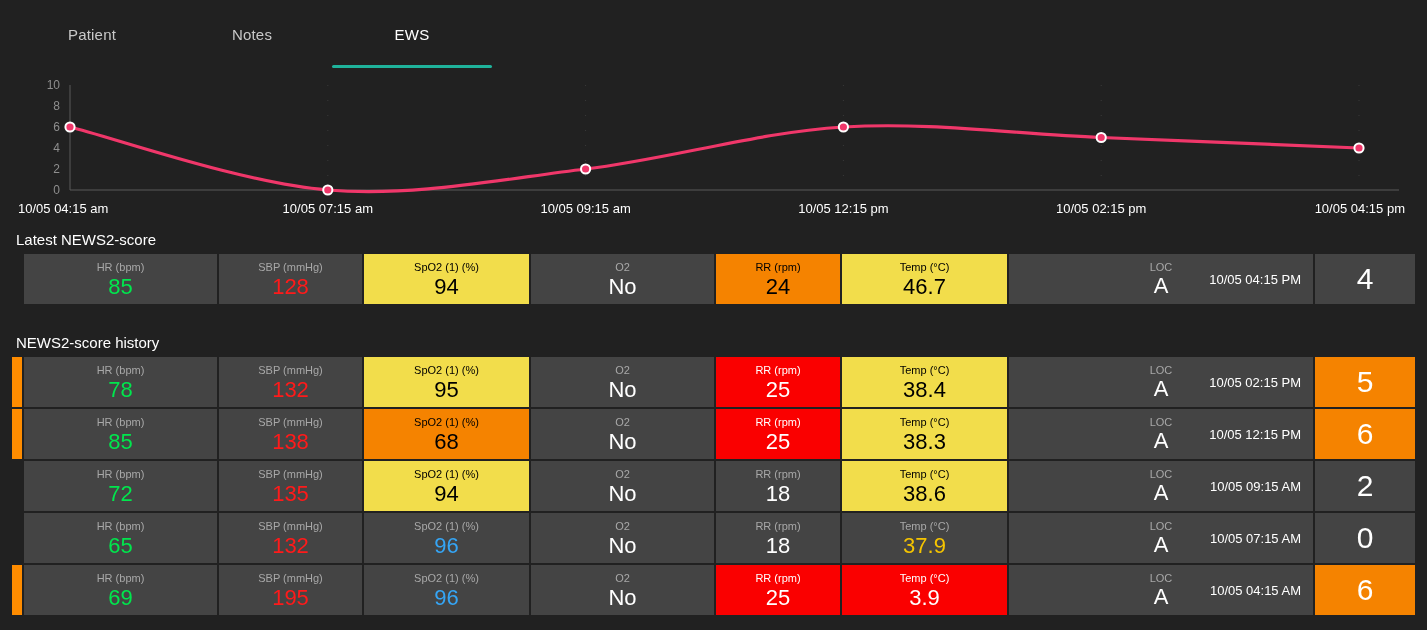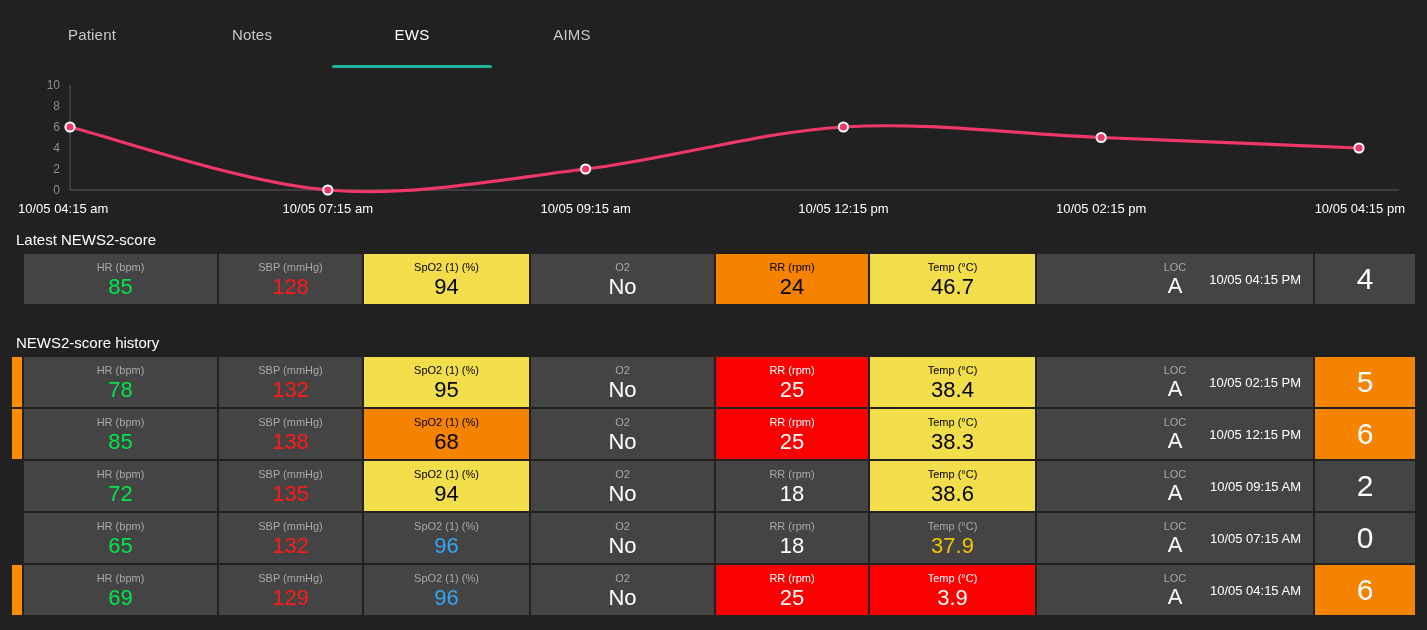--- a/index.html
+++ b/index.html
@@ -96,21 +96,21 @@
   .cell .c-val {
     font-size: 22px;
     line-height: 24px;
     color: #ffffff;
   }
   
   .col-hr   { width: 193px; }
   .col-sbp  { width: 143px; }
   .col-spo2 { width: 165px; }
   .col-o2   { width: 183px; }
-  .col-rr   { width: 152px; justify-content: center; }
+  .col-rr   { width: 124px; justify-content: center; }
   .col-temp { width: 165px; }
 
   
   .tail {
     flex: 1 1 auto;
     display: flex;
     align-items: stretch;
   }
   .tail .loc-cell {
     flex: 1 1 auto;
@@ -160,24 +160,20 @@
     <div class="tab">
       <div class="tab-label">Patient</div>
       <div class="underline"></div>
     </div>
     <div class="tab">
       <div class="tab-label">Notes</div>
       <div class="underline"></div>
     </div>
     <div class="tab active">
       <div class="tab-label">EWS</div>
-      <div class="underline"></div>
-    </div>
-    <div class="tab">
-      <div class="tab-label">AIMS</div>
       <div class="underline"></div>
     </div>
   </div>
 
 <div class="chart-wrap">
   <svg class="chart-svg" id="chart" width="1427" height="155">
       <text x="60" y="124" text-anchor="end" font-size="12" fill="#8e8e8e" font-family="&quot;Liberation Sans&quot;, sans-serif">0</text>
       <text x="60" y="103" text-anchor="end" font-size="12" fill="#8e8e8e" font-family="&quot;Liberation Sans&quot;, sans-serif">2</text>
       <text x="60" y="82" text-anchor="end" font-size="12" fill="#8e8e8e" font-family="&quot;Liberation Sans&quot;, sans-serif">4</text>
       <text x="60" y="61" text-anchor="end" font-size="12" fill="#8e8e8e" font-family="&quot;Liberation Sans&quot;, sans-serif">6</text>
@@ -400,21 +396,21 @@
       </div>
     </div>
     <div class="row">
       <div class="indicator on"></div>
       <div class="cell col-hr" style="background: rgb(68, 68, 68);">
         <div class="c-label" style="color: rgb(168, 168, 168);">HR (bpm)</div>
         <div class="c-val" style="color: rgb(0, 230, 77);">69</div>
       </div>
       <div class="cell col-sbp" style="background: rgb(68, 68, 68);">
         <div class="c-label" style="color: rgb(168, 168, 168);">SBP (mmHg)</div>
-        <div class="c-val" style="color: rgb(255, 26, 26);">129</div>
+        <div class="c-val" style="color: rgb(255, 26, 26);">195</div>
       </div>
       <div class="cell col-spo2" style="background: rgb(68, 68, 68);">
         <div class="c-label" style="color: rgb(168, 168, 168);">SpO2 (1) (%)</div>
         <div class="c-val" style="color: rgb(53, 165, 245);">96</div>
       </div>
       <div class="cell col-o2" style="background: rgb(68, 68, 68);">
         <div class="c-label" style="color: rgb(168, 168, 168);">O2</div>
         <div class="c-val" style="color: rgb(255, 255, 255);">No</div>
       </div>
       <div class="cell col-rr" style="background: rgb(250, 0, 0);">

